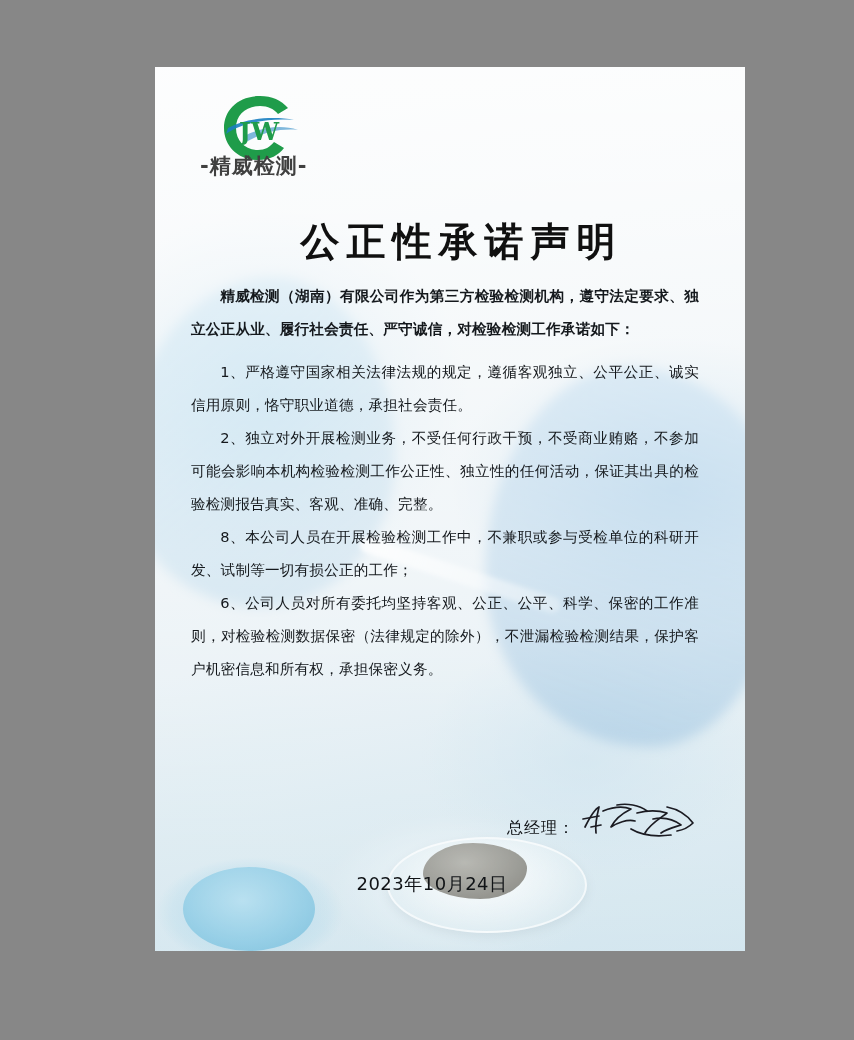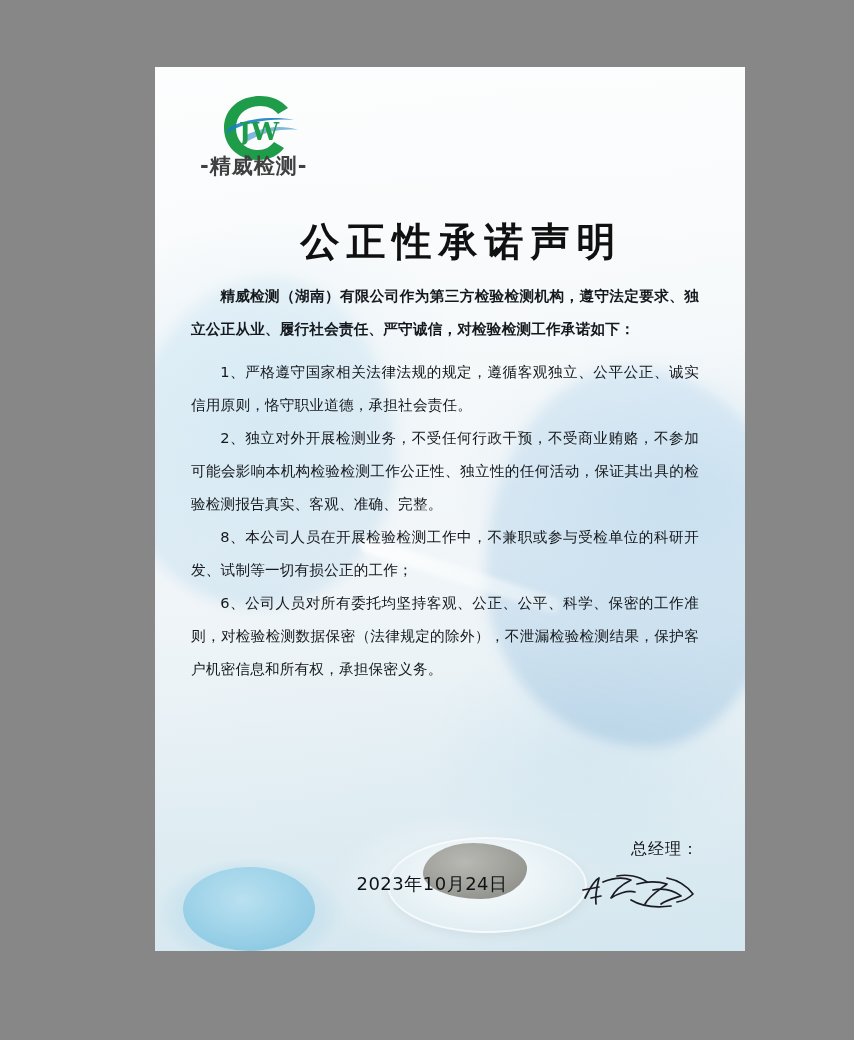--- a/index.html
+++ b/index.html
@@ -173,26 +173,25 @@
   .para {
     text-indent: 2em;
     margin: 0;
     letter-spacing: 0.2px;
   }
 
   .sign-row {
     position: absolute;
     left: 48px;
     right: 46px;
-    top: 772px;
+    top: 730px;
     display: flex;
     justify-content: flex-end;
     align-items: flex-end;
     gap: 4px;
-    flex-direction: column;
   }
   .sign-label {
     font-family: "DejaVu Sans", "Liberation Sans", sans-serif;
     font-size: 16px;
     color: #101316;
     padding-bottom: 4px;
     letter-spacing: 1px;
   }
   .sign-image {
     width: 120px;

